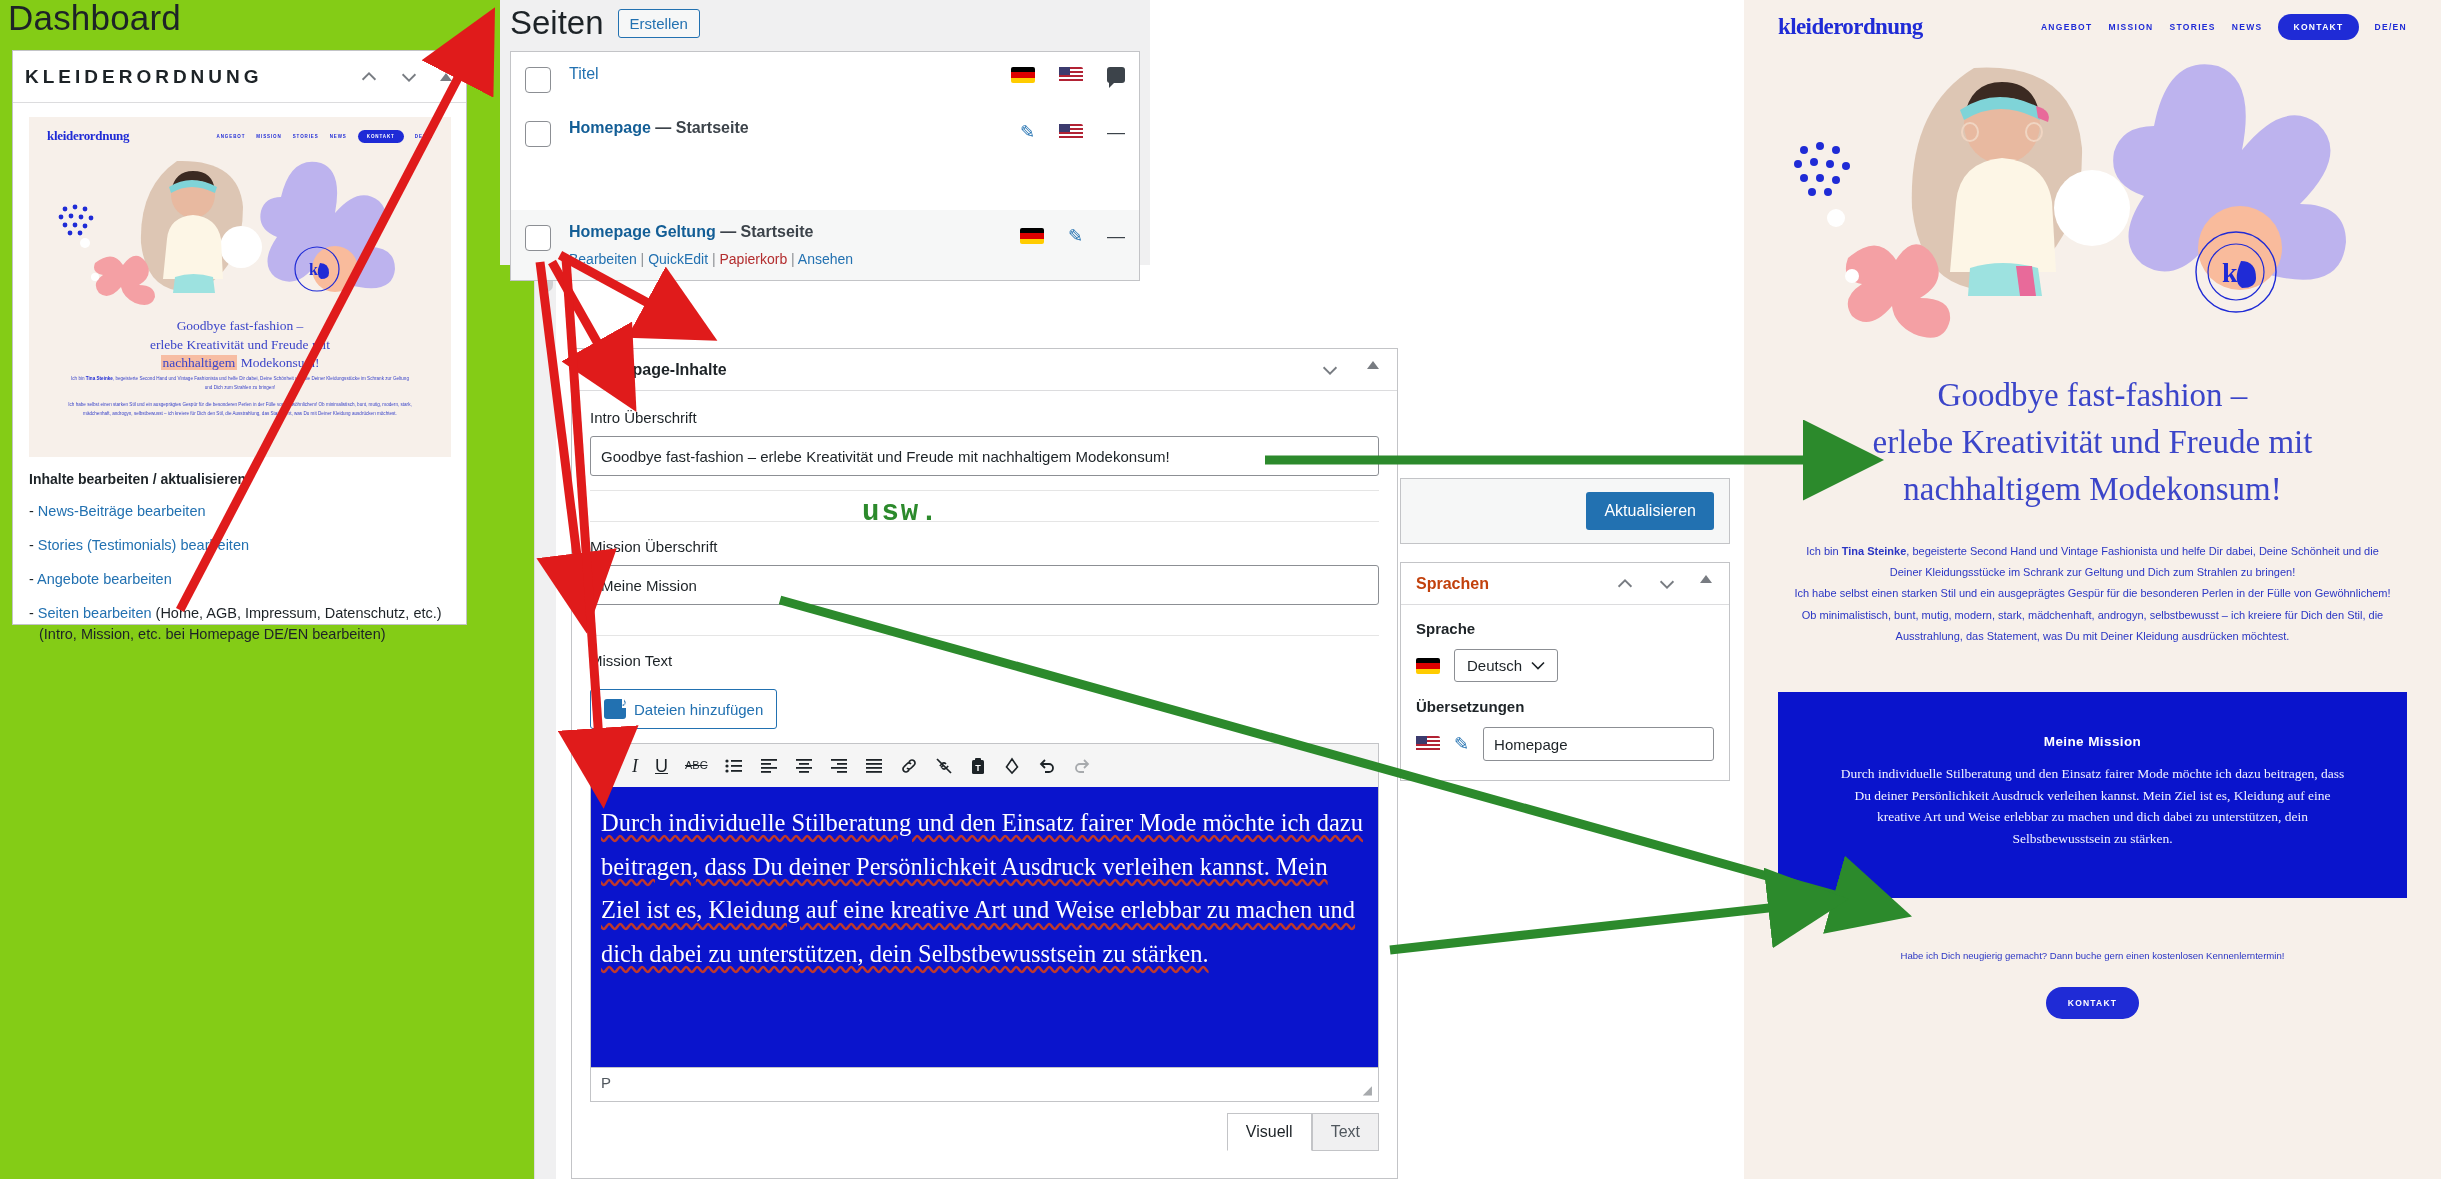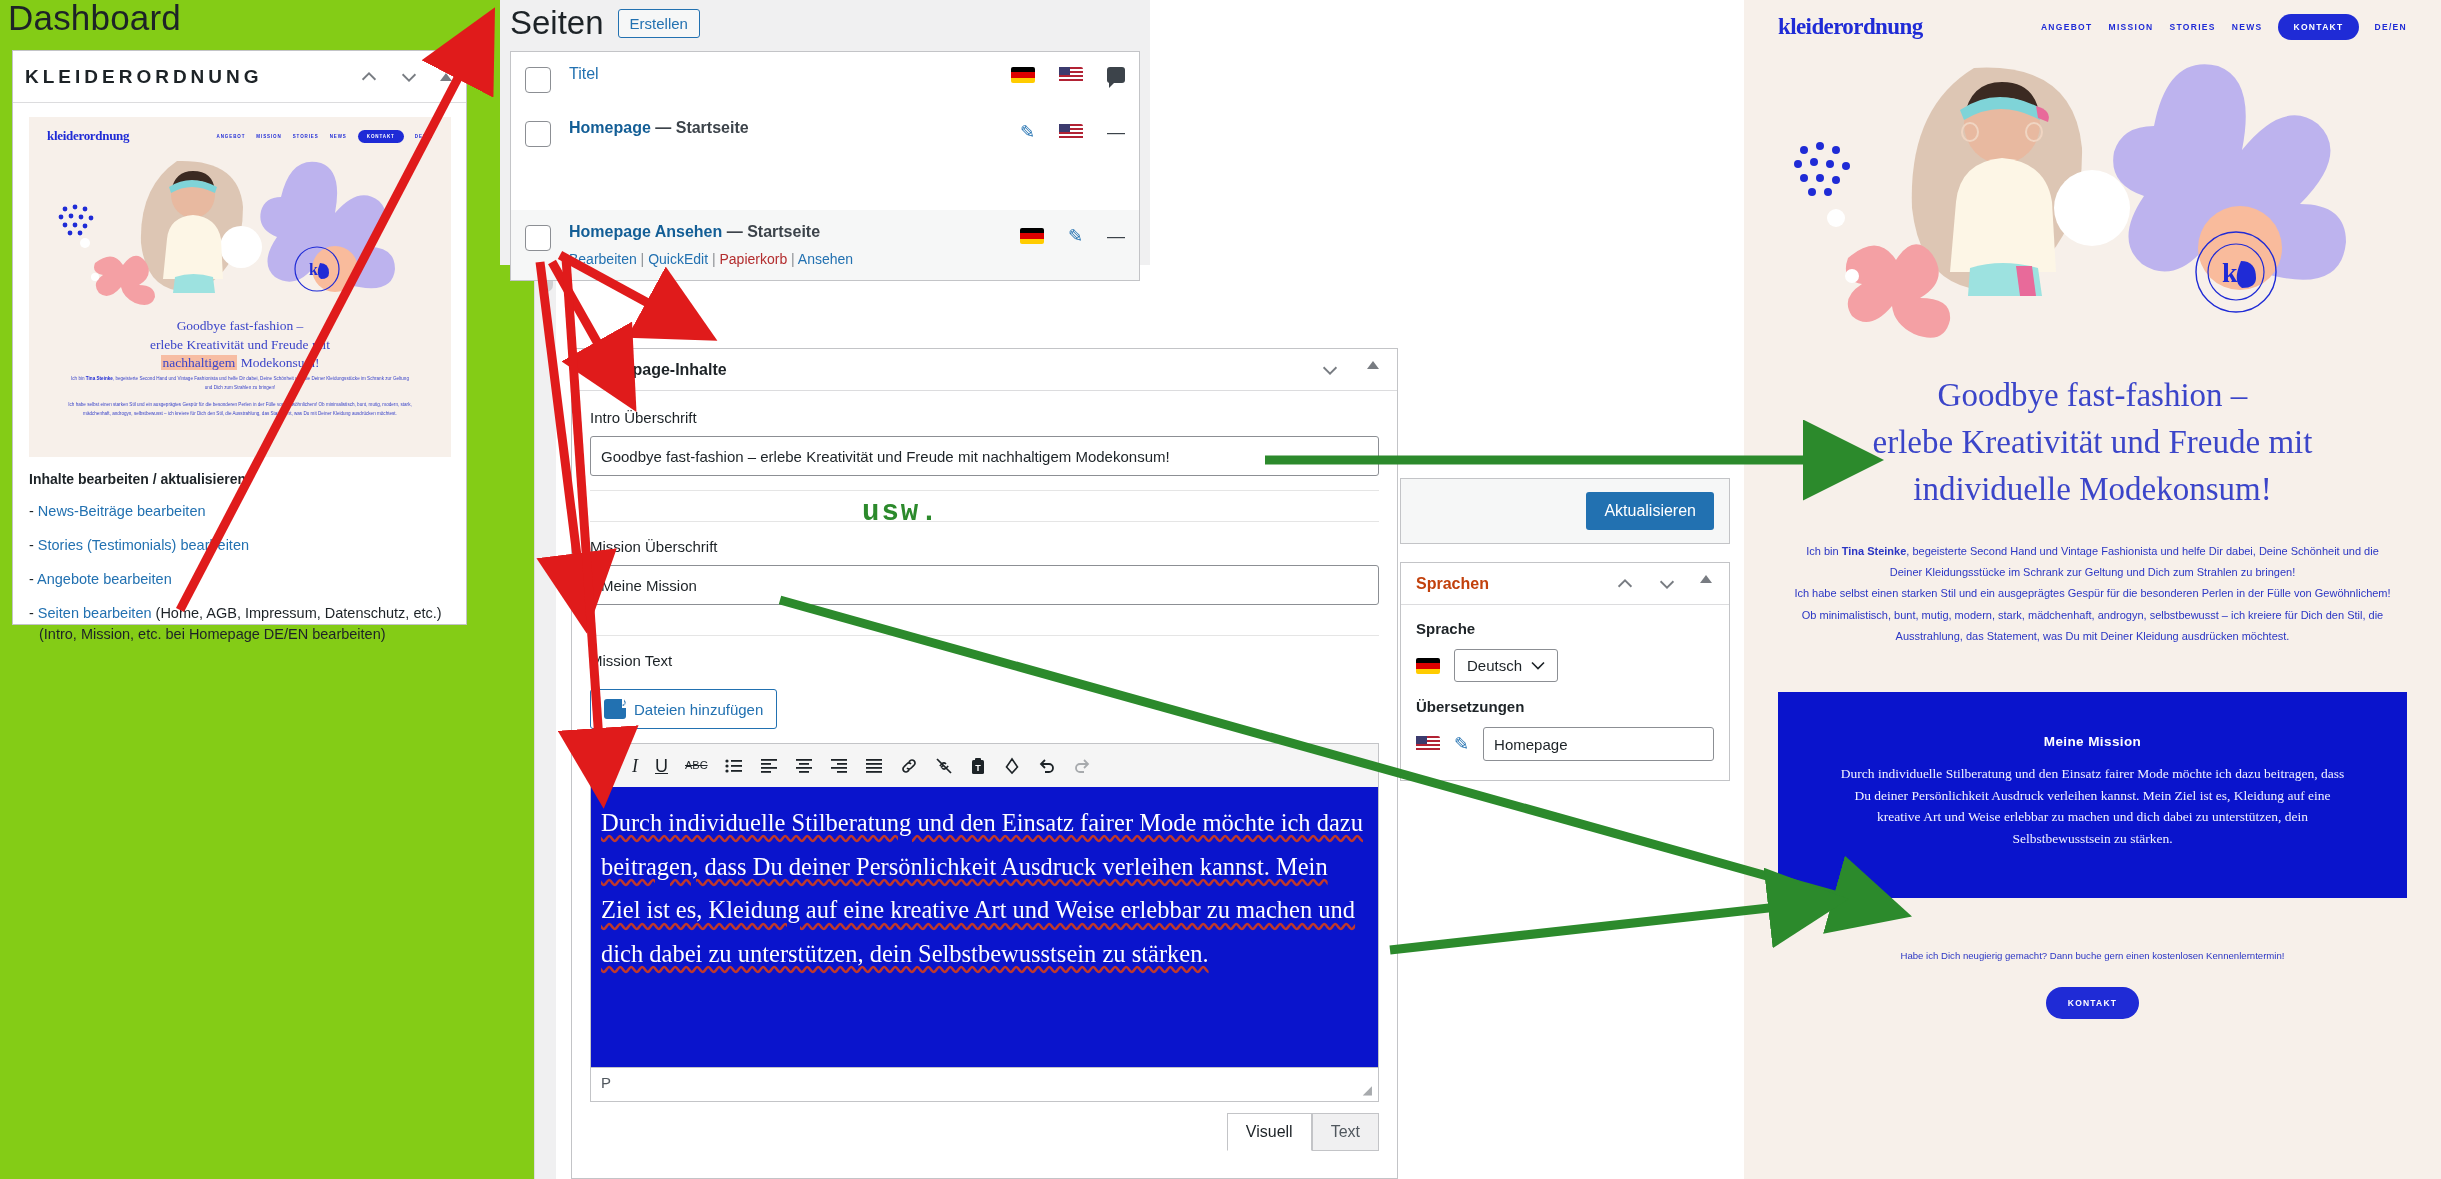--- a/index.html
+++ b/index.html
@@ -291,21 +291,21 @@
         </div>
         <div class="icons">
           <span class="pencil">✎</span>
           <span class="flag flag-us"></span>
           <span class="dashx">—</span>
         </div>
       </div>
       <div class="prow alt">
         <div class="cb"></div>
         <div class="cellmain">
-          <span class="tstrong"><a href="#" style="color:#135e96;text-decoration:none">Homepage Ansehen</a> <span class="dash">—</span> <span class="dash">Startseite</span></span>
+          <span class="tstrong"><a href="#" style="color:#135e96;text-decoration:none">Homepage Geltung</a> <span class="dash">—</span> <span class="dash">Startseite</span></span>
           <div class="rowacts">
             <a href="#">Bearbeiten</a> |
             <a href="#">QuickEdit</a> |
             <a href="#" class="trash">Papierkorb</a> |
             <a href="#">Ansehen</a>
           </div>
         </div>
         <div class="icons">
           <span class="flag flag-de"></span>
           <span class="pencil">✎</span>
@@ -536,21 +536,21 @@
           <circle cx="0" cy="0" r="28" fill="none" stroke="#1f2bd6" stroke-width="1.2"></circle>
           <text x="-14" y="10" font-family="Liberation Serif, serif" font-size="28" font-weight="700" fill="#1f2bd6">k</text>
           <path d="M5 -11 Q20 -11 20 6 Q20 16 6 16 Q-4 10 5 -11Z" fill="#1f2bd6"></path>
         </g>
       </svg>
     </div>
 
     <div class="s-head">
       <div>Goodbye fast-fashion –</div>
       <div>erlebe Kreativität und Freude mit</div>
-      <div>individuelle Modekonsum!</div>
+      <div>nachhaltigem Modekonsum!</div>
     </div>
 
     <div class="s-body">
       <p><span>Ich bin </span><b>Tina Steinke</b><span>, begeisterte Second Hand und Vintage Fashionista und helfe Dir dabei, Deine Schönheit und die Deiner Kleidungsstücke im Schrank zur Geltung und Dich zum Strahlen zu bringen!</span></p>
       <p>Ich habe selbst einen starken Stil und ein ausgeprägtes Gespür für die besonderen Perlen in der Fülle von Gewöhnlichem! Ob minimalistisch, bunt, mutig, modern, stark, mädchenhaft, androgyn, selbstbewusst – ich kreiere für Dich den Stil, die Ausstrahlung, das Statement, was Du mit Deiner Kleidung ausdrücken möchtest.</p>
     </div>
 
     <div class="s-mission">
       <div class="s-mtitle">Meine Mission</div>
       <div class="s-mtext">Durch individuelle Stilberatung und den Einsatz fairer Mode möchte ich dazu beitragen, dass Du deiner Persönlichkeit Ausdruck verleihen kannst. Mein Ziel ist es, Kleidung auf eine kreative Art und Weise erlebbar zu machen und dich dabei zu unterstützen, dein Selbstbewusstsein zu stärken.</div>

